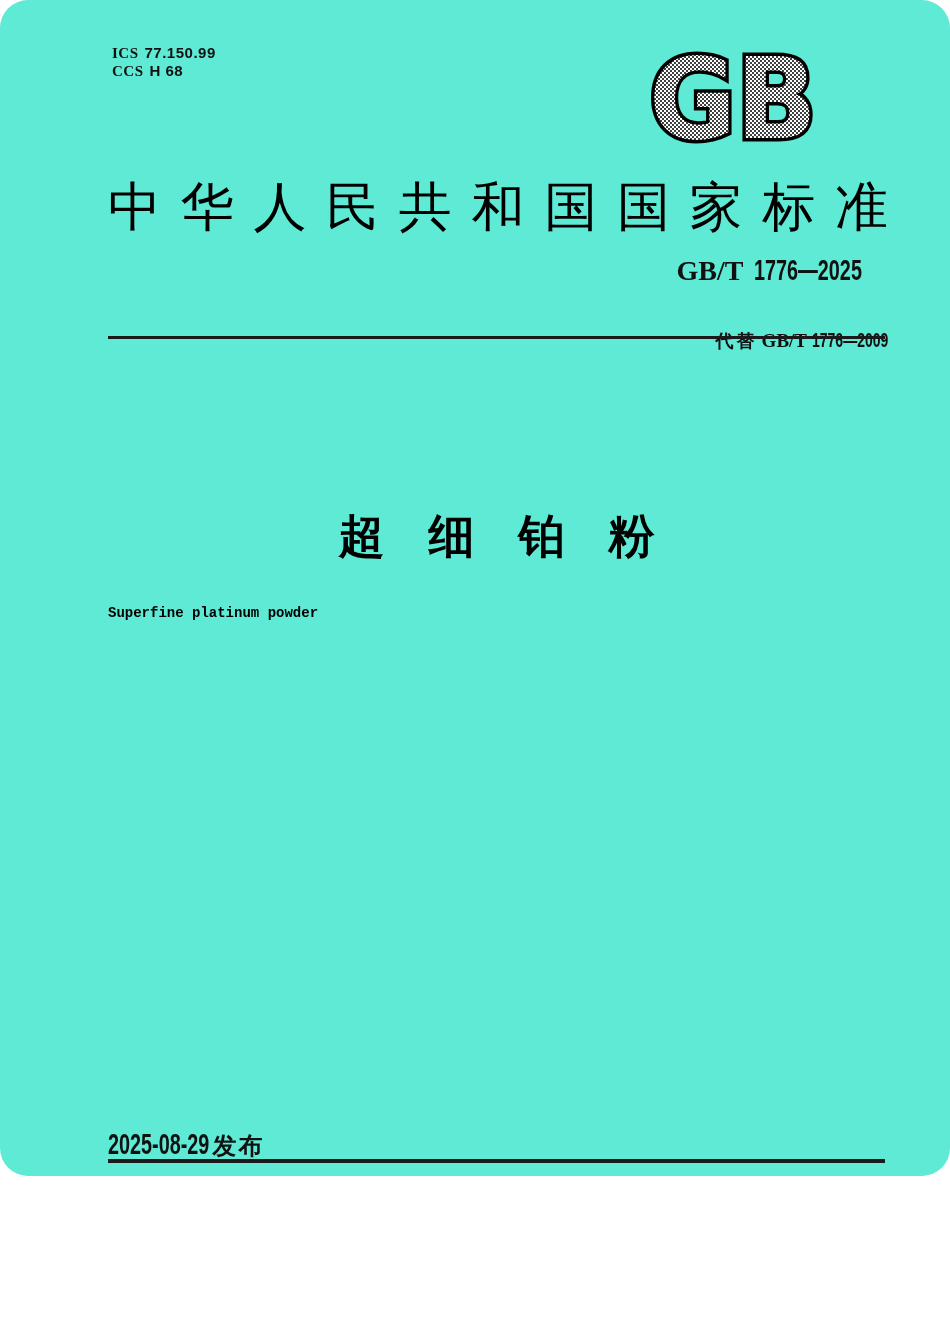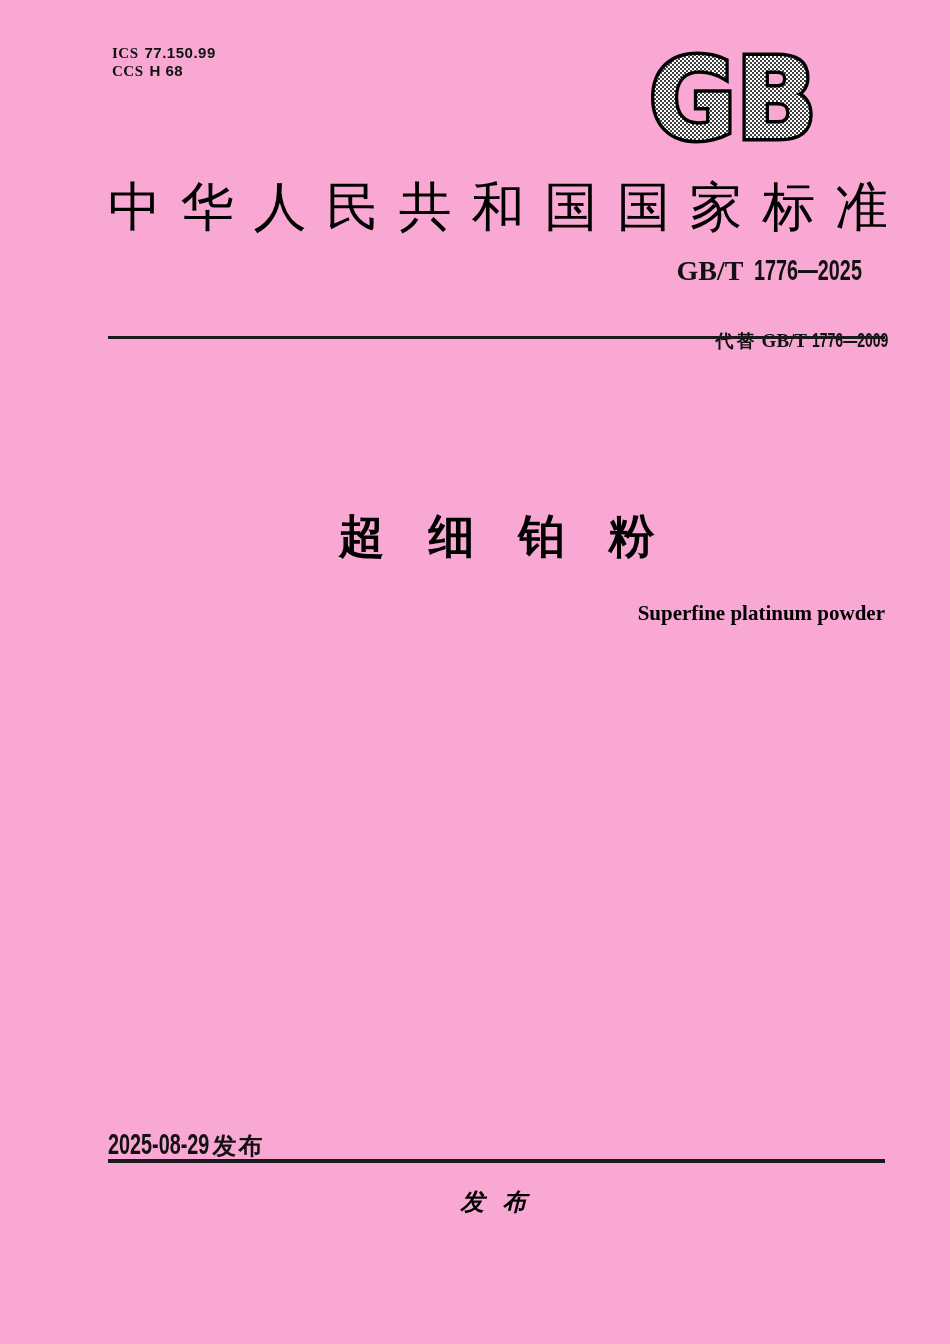--- a/index.html
+++ b/index.html
@@ -1,20 +1,20 @@
 <!DOCTYPE html>
 <html><head>
 <meta charset="utf-8">
 <style>
   * { margin:0; padding:0; box-sizing:border-box; }
   html,body { background:#ffffff; }
   body { font-family:"Liberation Sans", sans-serif; color:#111; }
   .page {
-    position:relative; width:950px; height:1344px; margin:0 auto;
-    background:#f9a8d4; overflow:hidden;
+    position:relative; width:950px; height:1176px; margin:0 auto;
+    background:#5eead4; overflow:hidden;border-radius:28px;
   }
 
   
   .ics-block { position:absolute; left:112px; top:44px; font-size:15px; line-height:17px; font-weight:bold; letter-spacing:.5px; }
   .ics-block .lbl { font-family:"Liberation Serif", serif; margin-right:6px; }
   .ics-block .val { font-family:"Liberation Sans", sans-serif; }
 
   
   .gb-logo { position:absolute; left:646px; top:46px; width:174px; height:98px; }
 
@@ -56,22 +56,22 @@
 
   
   .main-title {
     position:absolute; left:108px; top:512px; width:777px;
     display:flex; justify-content:center; gap:44px;
     font-size:46px; line-height:48px; font-weight:bold; color:#000;
     font-family:"Liberation Sans", sans-serif;
   }
   .en-title {
     position:absolute; left:108px; top:601px; width:777px;
-    text-align:right; font-family:Liberation Serif, serif;
-    font-weight:bold; font-size:21px; line-height:25px; color:#000;
+    text-align:left; font-family:Liberation Mono, monospace;
+    font-weight:bold; font-size:14px; line-height:25px; color:#000;
   }
 
   
   .dates-row {
     position:absolute; left:108px; top:1129px; width:777px;
     display:flex; justify-content:space-between; align-items:center;
   }
   .date-item { display:flex; align-items:baseline; white-space:nowrap; }
   .date-num {
     display:inline-block; font-family:"Liberation Sans", sans-serif;

